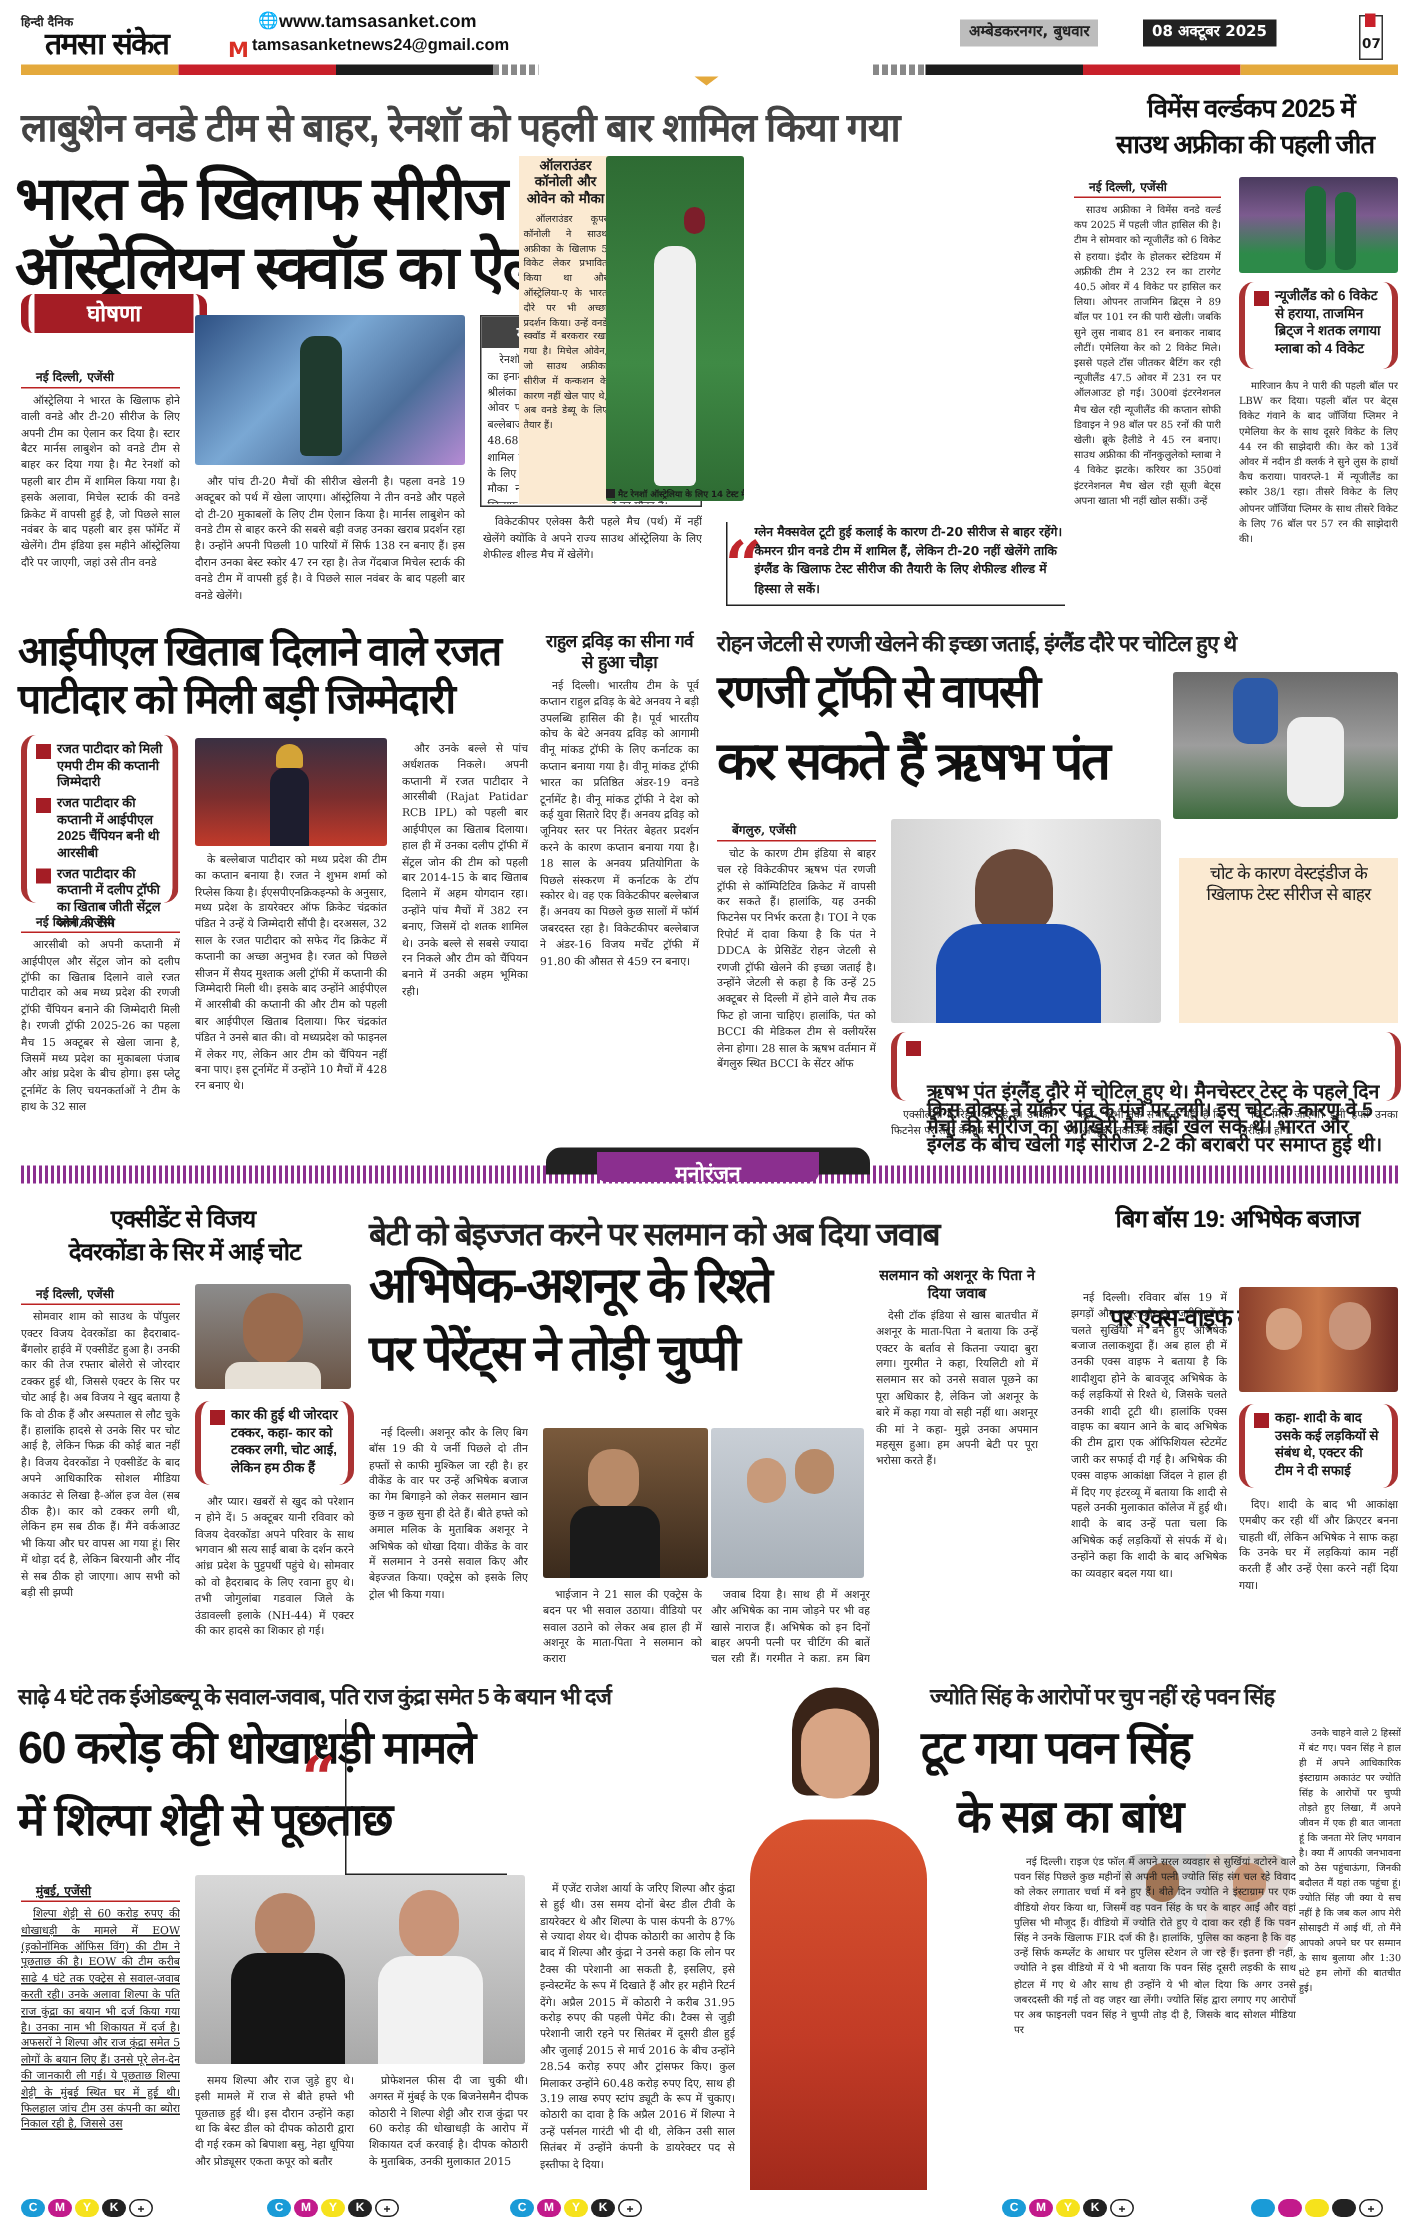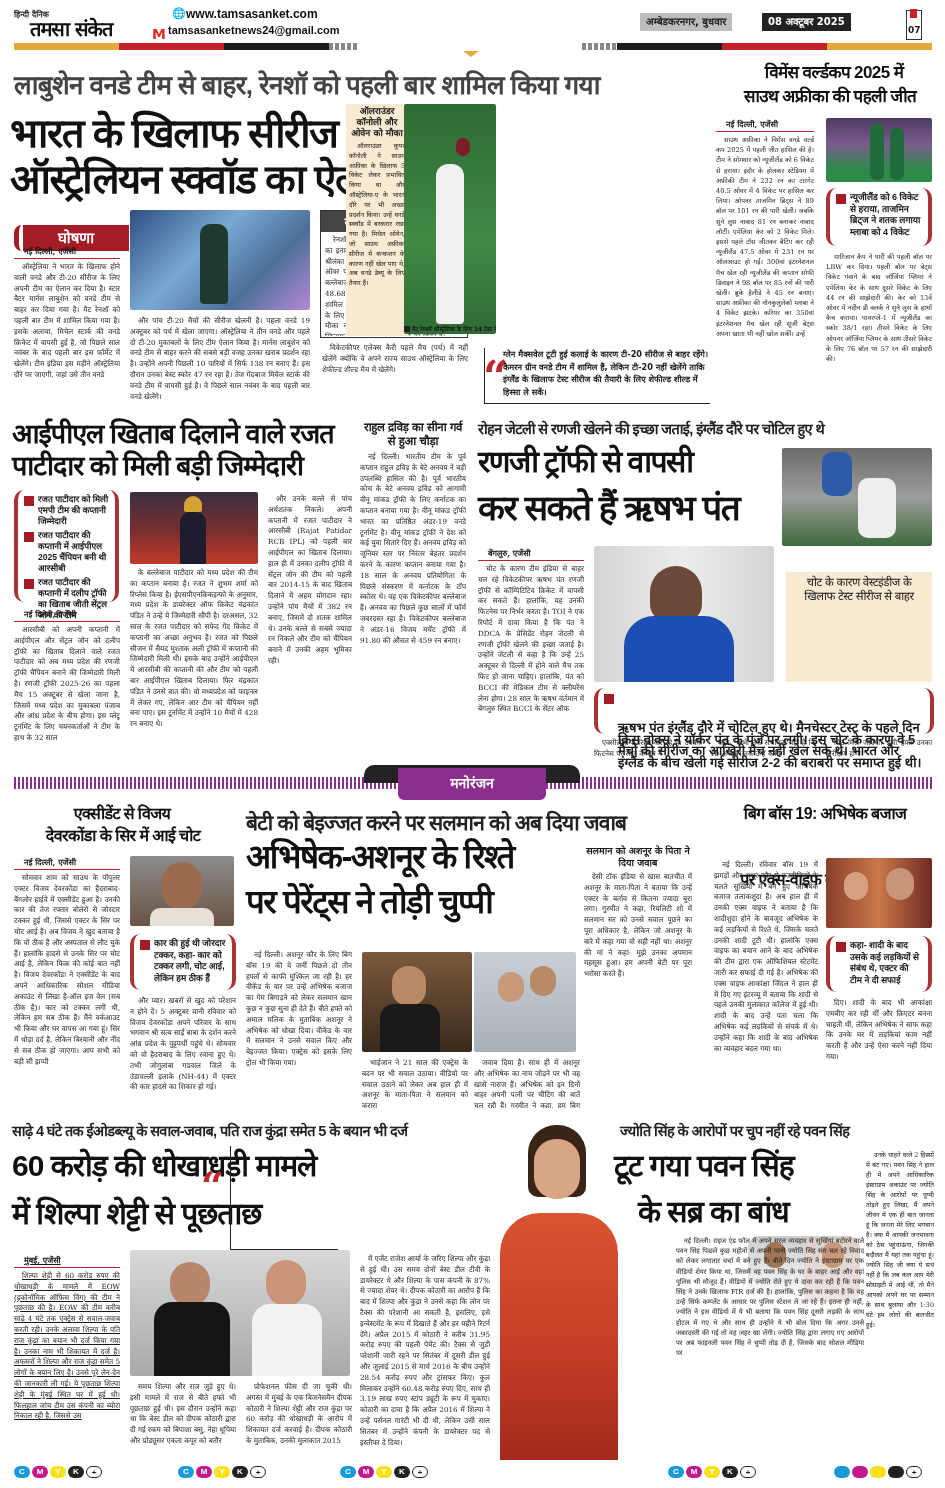--- a/index.html
+++ b/index.html
@@ -46,21 +46,21 @@
       <div style="width:105px;background:#1c1c1c"></div>
       <div style="width:105px;background:#c8202a"></div>
       <div style="width:105px;background:#e4a93c"></div>
   </div>
 </div>
 
 <div class="abs kicker" style="left:14px;top:66px;width:690px;font-size:26px;font-weight:bold;white-space:nowrap;">लाबुशेन वनडे टीम से बाहर, रेनशॉ को पहली बार शामिल किया गया</div>
 <div class="abs headline-xl" style="left:10px;top:112px;font-size:40px;white-space:nowrap;">भारत के खिलाफ सीरीज के लिए</div>
 <div class="abs headline-xl" style="left:10px;top:158px;font-size:40px;white-space:nowrap;">ऑस्ट्रेलियन स्क्वॉड का ऐलान</div>
 
-<div class="abs" style="left:14px;top:225px;width:124px;height:26px;border-left:5px solid #a41d25;border-right:5px solid #a41d25;border-radius:8px;padding:0 4px;">
+<div class="abs" style="left:14px;top:196px;width:124px;height:26px;border-left:5px solid #a41d25;border-right:5px solid #a41d25;border-radius:8px;padding:0 4px;">
   <div style="background:#a41d25;height:100%;text-align:center;color:#fff;font-size:15px;font-weight:bold;line-height:26px;">घोषणा</div>
 </div>
 <div class="abs" style="left:14px;top:245px;width:106px;">
   <div class="dateline">नई दिल्ली, एजेंसी</div>
   <div class="body-text" style="height:150px;overflow:hidden;">ऑस्ट्रेलिया ने भारत के खिलाफ होने वाली वनडे और टी-20 सीरीज के लिए अपनी टीम का ऐलान कर दिया है। स्टार बैटर मार्नस लाबुशेन को वनडे टीम से बाहर कर दिया गया है। मैट रेनशॉ को पहली बार टीम में शामिल किया गया है। इसके अलावा, मिचेल स्टार्क की वनडे क्रिकेट में वापसी हुई है, जो पिछले साल नवंबर के बाद पहली बार इस फॉर्मेट में खेलेंगे। टीम इंडिया इस महीने ऑस्ट्रेलिया दौरे पर जाएगी, जहां उसे तीन वनडे</div>
 </div>
 
 <div class="abs photo" style="left:130px;top:210px;width:180px;height:100px;background:linear-gradient(135deg,#2d4f82 0%,#7aa8d4 40%,#4c6e9a 70%,#b68bd4 100%);">
   <div style="position:absolute;left:70px;top:14px;width:28px;height:80px;background:#1f3a2e;border-radius:10px 10px 4px 4px"></div>
 </div>
@@ -162,21 +162,21 @@
       <span class="bsq"></span>
       <span style="font-size:13px;line-height:11.5px;margin-top:30px;">ऋषभ पंत इंग्लैंड दौरे में चोटिल हुए थे। मैनचेस्टर टेस्ट के पहले दिन क्रिस वोक्स ने यॉर्कर पंत के पंजे पर लगी। इस चोट के कारण वे 5 मैचों की सीरीज का आखिरी मैच नहीं खेल सके थे। भारत और इंग्लैंड के बीच खेली गई सीरीज 2-2 की बराबरी पर समाप्त हुई थी।</span>
     </div>
 </div>
 <div class="abs body-text" style="left:594px;top:738px;width:106px;height:22px;overflow:hidden;">एक्सीलेंसी में रिहैब कर रहे हैं। उनकी फिटनेस पर सेंटर के सूत्र ने</div>
 <div class="abs body-text" style="left:710px;top:738px;width:106px;height:22px;overflow:hidden;">कहा- 'अभी तक संभावना यही है कि 10 अक्टूबर तक उन्हें क्लीन</div>
 <div class="abs body-text" style="left:826px;top:738px;width:106px;height:22px;overflow:hidden;">चिट मिल जाएगी। इसी हफ्ते उनका निरीक्षण होगा।'</div>
 
 <div class="abs" style="left:14px;top:777px;width:920px;height:12px;background:repeating-linear-gradient(90deg,#8b2f8f 0 2px,#fff 2px 4px);"></div>
 <div class="abs" style="left:364px;top:765px;width:216px;height:18px;background:#222;border-radius:10px 10px 0 0;"></div>
-<div class="abs" style="left:398px;top:768px;width:148px;height:32px;background:#8b2f8f;border-radius:0 0 6px 6px;text-align:center;">
+<div class="abs" style="left:398px;top:768px;width:148px;height:20px;background:#8b2f8f;border-radius:0 0 6px 6px;text-align:center;">
   <span style="color:#fff;font-size:14px;font-weight:bold;line-height:30px;">मनोरंजन</span>
 </div>
 
 <div class="abs headline-xl" style="left:12px;top:806px;width:220px;font-size:16px;text-align:center;letter-spacing:-0.6px;">एक्सीडेंट से विजय</div>
 <div class="abs headline-xl" style="left:12px;top:828px;width:222px;font-size:16px;text-align:center;letter-spacing:-0.6px;">देवरकोंडा के सिर में आई चोट</div>
 <div class="abs" style="left:14px;top:856px;width:106px;">
   <div class="dateline">नई दिल्ली, एजेंसी</div>
   <div class="body-text" style="height:250px;overflow:hidden;">सोमवार शाम को साउथ के पॉपुलर एक्टर विजय देवरकोंडा का हैदराबाद-बैंगलोर हाईवे में एक्सीडेंट हुआ है। उनकी कार की तेज रफ्तार बोलेरो से जोरदार टक्कर हुई थी, जिससे एक्टर के सिर पर चोट आई है। अब विजय ने खुद बताया है कि वो ठीक हैं और अस्पताल से लौट चुके हैं। हालांकि हादसे से उनके सिर पर चोट आई है, लेकिन फिक्र की कोई बात नहीं है। विजय देवरकोंडा ने एक्सीडेंट के बाद अपने आधिकारिक सोशल मीडिया अकाउंट से लिखा है-ऑल इज वेल (सब ठीक है)। कार को टक्कर लगी थी, लेकिन हम सब ठीक हैं। मैंने वर्कआउट भी किया और घर वापस आ गया हूं। सिर में थोड़ा दर्द है, लेकिन बिरयानी और नींद से सब ठीक हो जाएगा। आप सभी को बड़ी सी झप्पी</div>
 </div>
 <div class="abs photo" style="left:130px;top:856px;width:104px;height:70px;background:linear-gradient(180deg,#8c8c8c 0%,#6a5445 100%);">

